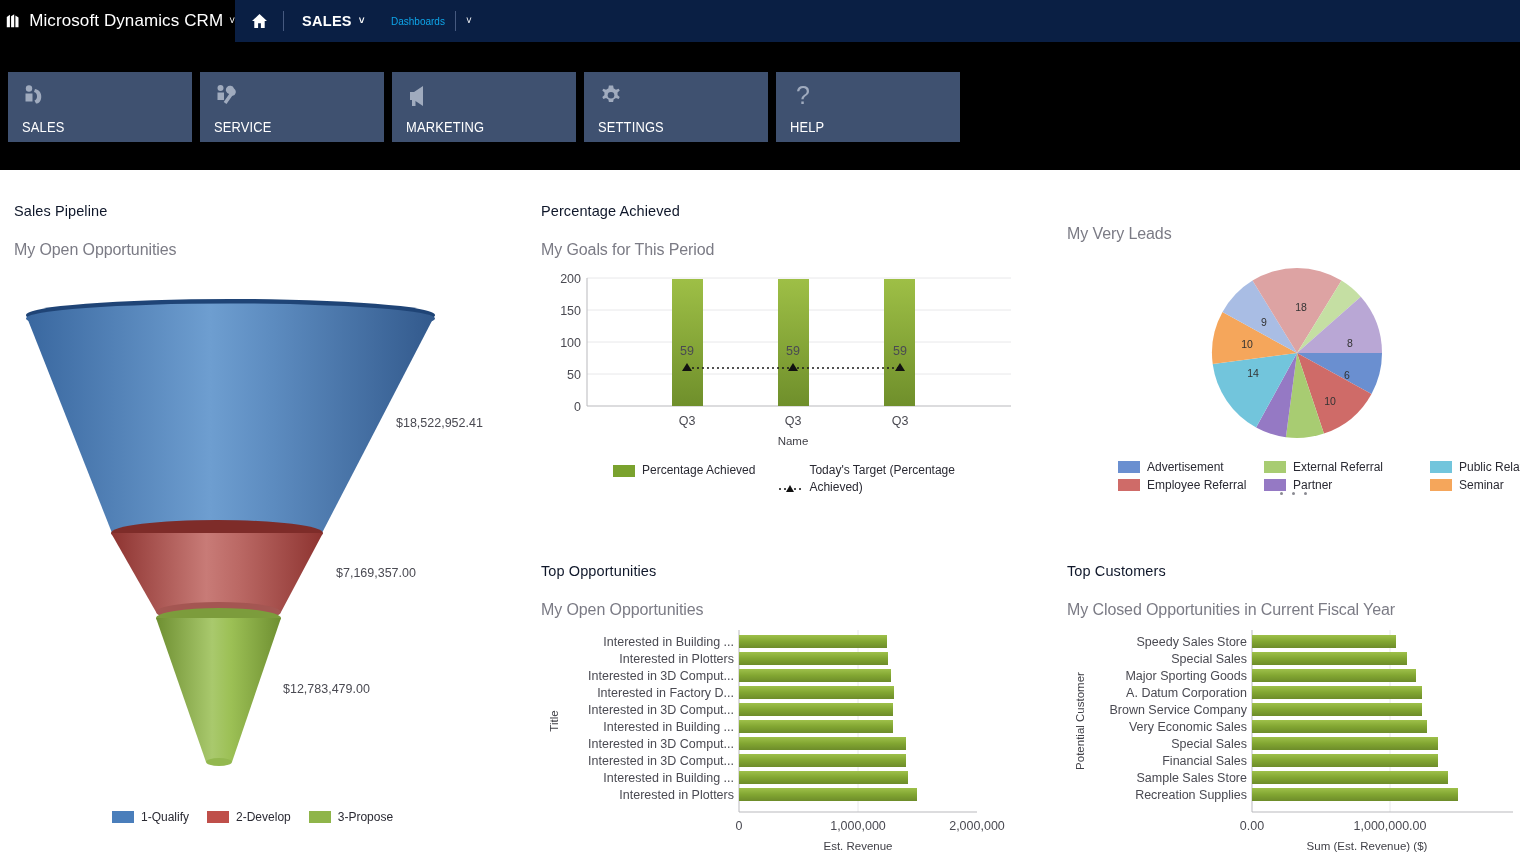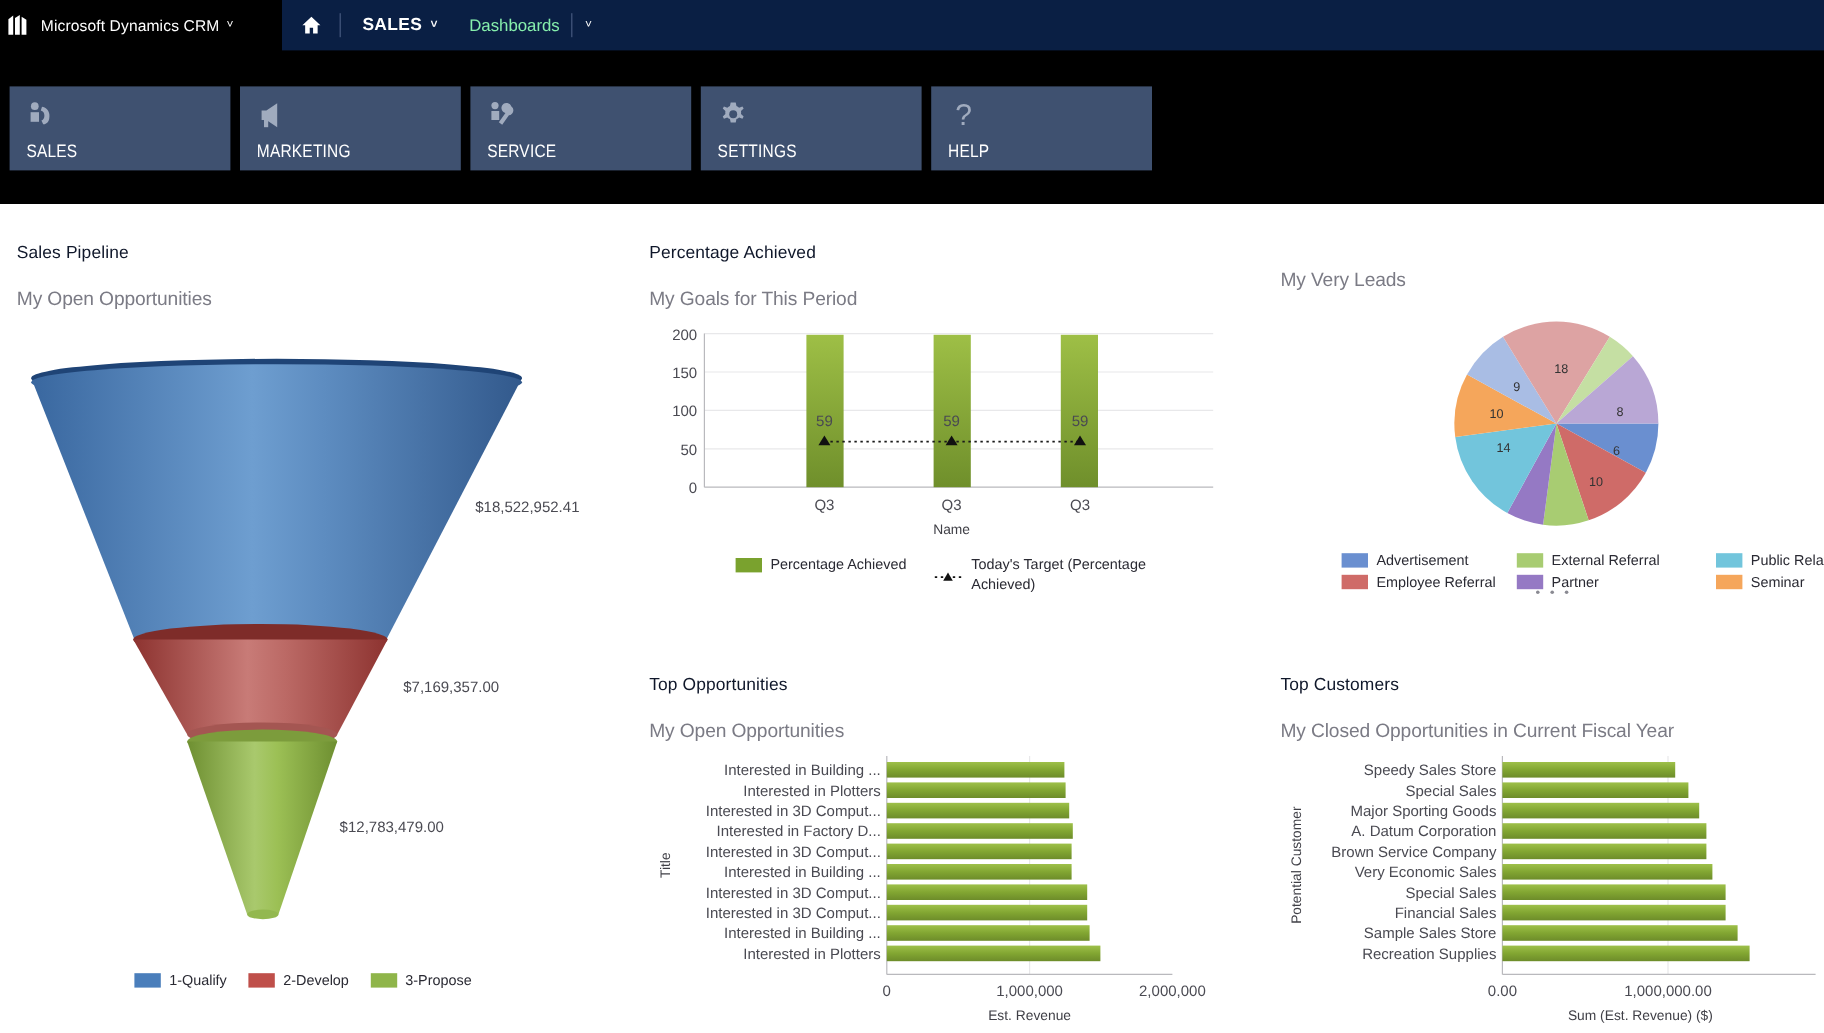--- a/index.html
+++ b/index.html
@@ -23,40 +23,40 @@
   }
   #brand {
     position: absolute; left: 0; top: 0;
     height: 42px; width: 235px;
     display: flex; align-items: center; gap: 6px;
     padding-left: 6px;
     background: #000000;
   }
   #brand-logo { width: 22px; height: 18px; display:block; }
   #brand-text {
-    color: #ffffff; font-size: 13px; letter-spacing: 0.1px;
+    color: #ffffff; font-size: 17px; letter-spacing: 0.1px;
     white-space: nowrap;
   }
   .caret { color:#ffffff; font-size: 10px; line-height: 1; }
   #nav-strip {
     position: absolute; left: 235px; top: 0;
     height: 42px; right: 0;
     background: #0a1f44;
     display: flex; align-items: center;
   }
   #home-btn { padding: 0 15px 0 16px; display:flex; align-items:center; }
   .vdiv { width: 1px; height: 20px; background: #46597f; }
   #sales-btn {
     display: flex; align-items: center; gap: 7px;
     padding: 0 18px; color: #ffffff; font-size: 14.5px; font-weight: bold;
     letter-spacing: 0.3px;
   }
   #dash-btn {
     display: flex; align-items: flex-start;
-    padding: 0 10px 0 8px; color: #86efac; font-size: 14px;
+    padding: 0 10px 0 8px; color: #0ea5e9; font-size: 10px;
   }
   #dash-caret { padding: 0 12px 0 10px; display: flex; align-items:center; }
 
   
   #tiles { position: absolute; left: 8px; top: 72px; display: flex; gap: 8px; }
   .tile {
     width: 184px; height: 70px;
     background: #3e5party; 
     background: #3f5170;
     position: relative;
@@ -160,33 +160,33 @@
       <svg class="tile-icon" viewBox="0 0 26 26">
         <circle cx="7" cy="5.5" r="3.2" fill="#c6cedd"></circle>
         <path d="M3.5,10.5 h7 v8 h-7 z" fill="#c6cedd"></path>
         <path d="M13,6 c5,1 7,5 6,10 c-0.5,3 -3,5 -5,4.5 l-1.5,-3 c1.5,-0.5 2.5,-2 2.5,-4 c0,-2.5 -1,-4 -3,-4.5 z" fill="#c6cedd"></path>
       </svg>
       <span class="tile-label">SALES</span>
     </div>
 
     <div class="tile">
       <svg class="tile-icon" viewBox="0 0 26 26">
-        <path d="M4,9 h4 l9,-6 v20 l-9,-6 h-4 z" fill="#c6cedd"></path>
-        <path d="M6,17 h3.5 v6 h-3.5 z" fill="#c6cedd"></path>
-      </svg>
-      <span class="tile-label">MARKETING</span>
-    </div>
-
-    <div class="tile">
-      <svg class="tile-icon" viewBox="0 0 26 26">
         <circle cx="6.5" cy="5" r="3" fill="#c6cedd"></circle>
         <path d="M3.5,9.5 h6.5 v7.5 h-6.5 z" fill="#c6cedd"></path>
         <path d="M20,5.5 a4.2,4.2 0 1 0 -4.8,5.6 l-5.5,7.8 l2.8,2 l5.6,-7.8 a4.2,4.2 0 0 0 1.9,-7.6 z" fill="#c6cedd"></path>
       </svg>
       <span class="tile-label">SERVICE</span>
+    </div>
+
+    <div class="tile">
+      <svg class="tile-icon" viewBox="0 0 26 26">
+        <path d="M4,9 h4 l9,-6 v20 l-9,-6 h-4 z" fill="#c6cedd"></path>
+        <path d="M6,17 h3.5 v6 h-3.5 z" fill="#c6cedd"></path>
+      </svg>
+      <span class="tile-label">MARKETING</span>
     </div>
 
     <div class="tile">
       <svg class="tile-icon" viewBox="0 0 26 26">
         <path d="M13,2.5 l2.1,0 l0.6,2.9 a8,8 0 0 1 2.2,1.3 l2.8,-1 l1,1.8 l-2.2,2 a8,8 0 0 1 0,2.6 l2.2,2 l-1,1.8 l-2.8,-1 a8,8 0 0 1 -2.2,1.3 l-0.6,2.9 l-2.1,0 l-2.1,0 l-0.6,-2.9 a8,8 0 0 1 -2.2,-1.3 l-2.8,1 l-1,-1.8 l2.2,-2 a8,8 0 0 1 0,-2.6 l-2.2,-2 l1,-1.8 l2.8,1 a8,8 0 0 1 2.2,-1.3 l0.6,-2.9 z" fill="#c6cedd"></path>
         <circle cx="13" cy="12.2" r="3.3" fill="#3f5170"></circle>
       </svg>
       <span class="tile-label">SETTINGS</span>
     </div>
 
@@ -305,21 +305,21 @@
   <text x="359" y="163" text-anchor="middle" class="tick-text">Q3</text>
 
   <text x="252" y="183" text-anchor="middle" class="axis-label">Name</text>
 </svg>
 
 <div id="pct-legend">
   <div class="lg-item">
     <span class="lg-swatch2"></span>
     <span class="legend-text">Percentage Achieved</span>
   </div>
-  <div class="lg-item" style="margin-left:15px; align-items:center;">
+  <div class="lg-item" style="margin-left:15px; align-items:flex-end;">
     <svg width="24" height="14" style="margin-top:4px;">
       <line x1="1" y1="7" x2="23" y2="7" stroke="#111" stroke-width="1.4" stroke-dasharray="2,3"></line>
       <polygon points="12,3 16,10 8,10" fill="#111"></polygon>
     </svg>
     <span class="legend-text" style="white-space:normal; width:150px; line-height:17px;">Today's Target (Percentage Achieved)</span>
   </div>
 </div>
 
 <div class="widget" style="left:1067px; top:203px; width:440px;">
   <div class="w-sub" style="margin-top:22px;">My Very Leads</div>

